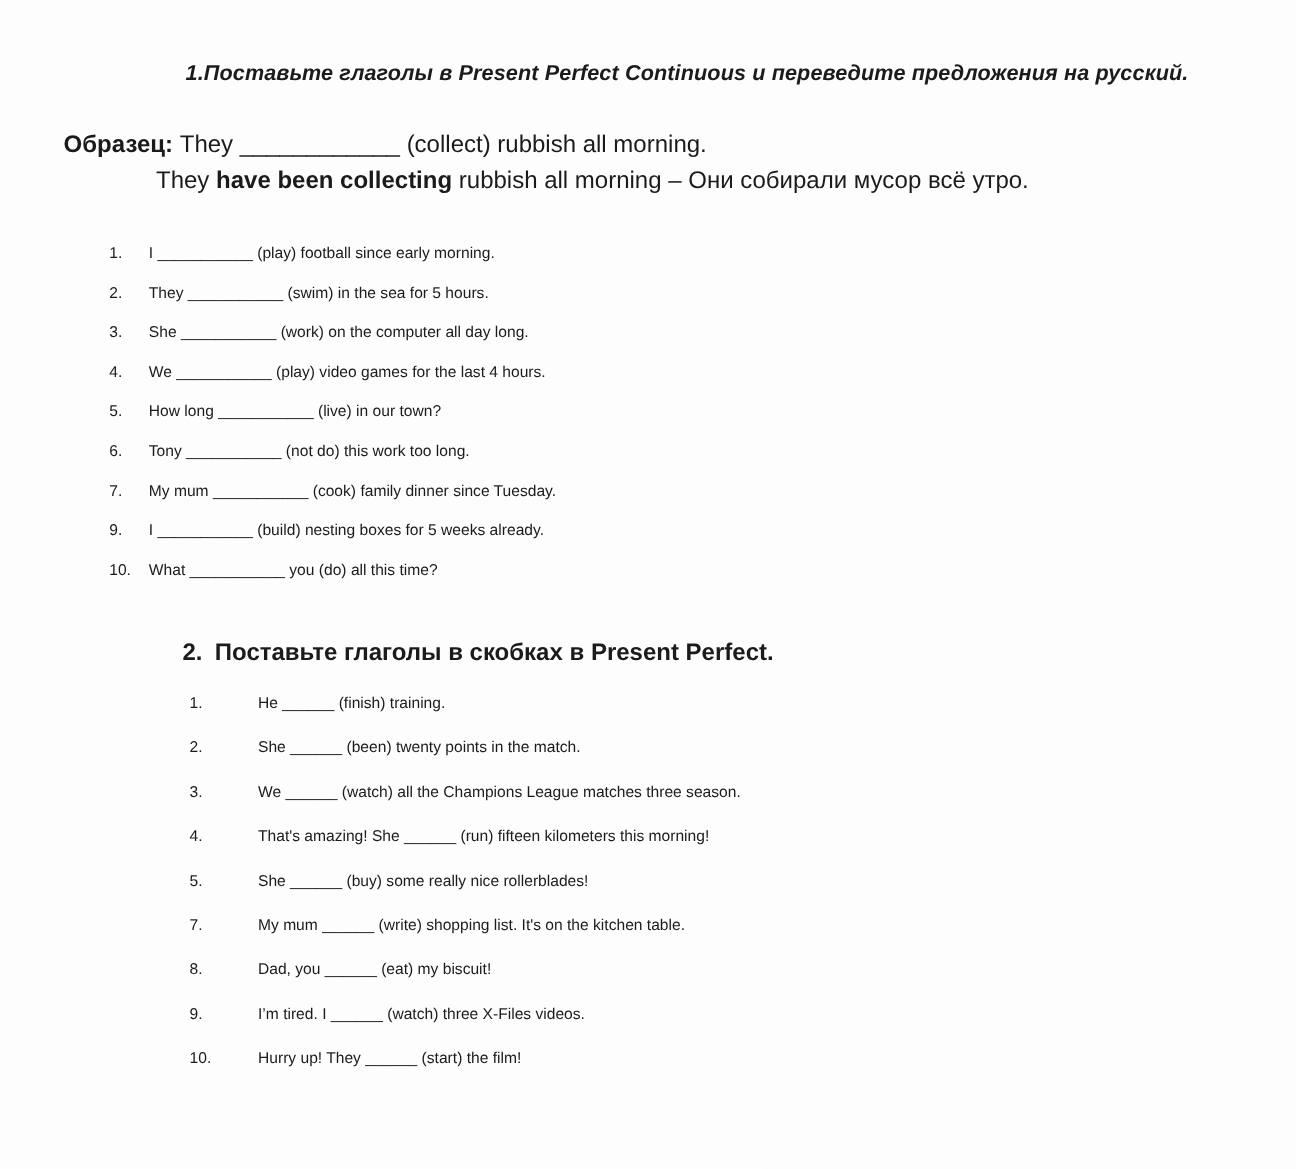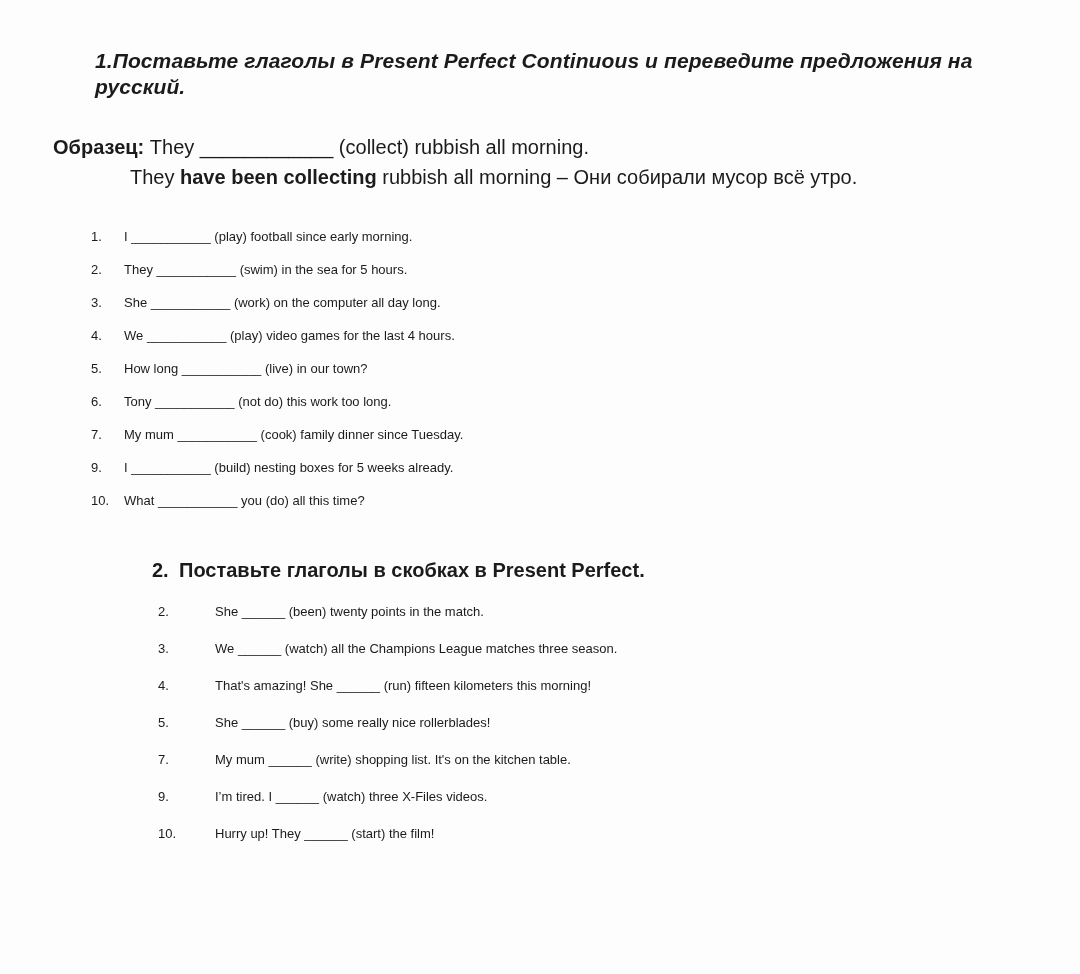--- a/index.html
+++ b/index.html
@@ -12,25 +12,26 @@
     width: 1080px;
     height: 974px;
     background: #fdfdfd;
     color: #1b1b1b;
     font-family: "Liberation Sans", sans-serif;
     overflow: hidden;
     box-sizing: border-box;
   }
   .title {
     margin: 48px 30px 0 95px;
-    font-size: 21px;
+    font-size: 18px;
     line-height: 26px;
     font-weight: bold;
     font-style: italic;
     letter-spacing: 0.1px;
+    text-align: center;
   }
   .example {
     margin: 32px 0 0 53px;
     font-size: 20px;
     line-height: 30px;
   }
   .example-label {
     font-weight: bold;
   }
   .example-answer {
@@ -101,22 +102,24 @@
     <li class="row"><span class="num">5.</span><span>How long ___________ (live) in our town?</span></li>
     <li class="row"><span class="num">6.</span><span>Tony ___________ (not do) this work too long.</span></li>
     <li class="row"><span class="num">7.</span><span>My mum ___________ (cook) family dinner since Tuesday.</span></li>
     <li class="row"><span class="num">9.</span><span>I ___________ (build) nesting boxes for 5 weeks already.</span></li>
     <li class="row"><span class="num">10.</span><span>What ___________ you (do) all this time?</span></li>
   </ul>
 
   <p class="ex2-heading"><span class="num">2.</span><span>Поставьте глаголы в скобках в Present Perfect.</span></p>
 
   <ul class="list list2">
+    <li class="row"><span class="num">1.</span><span>He ______ (finish) training.</span></li>
     <li class="row"><span class="num">2.</span><span>She ______ (been) twenty points in the match.</span></li>
     <li class="row"><span class="num">3.</span><span>We ______ (watch) all the Champions League matches three season.</span></li>
     <li class="row"><span class="num">4.</span><span>That's amazing! She ______ (run) fifteen kilometers this morning!</span></li>
     <li class="row"><span class="num">5.</span><span>She ______ (buy) some really nice rollerblades!</span></li>
     <li class="row"><span class="num">7.</span><span>My mum ______ (write) shopping list. It's on the kitchen table.</span></li>
+    <li class="row"><span class="num">8.</span><span>Dad, you ______ (eat) my biscuit!</span></li>
     <li class="row"><span class="num">9.</span><span>I’m tired. I ______ (watch) three X-Files videos.</span></li>
     <li class="row"><span class="num">10.</span><span>Hurry up! They ______ (start) the film!</span></li>
   </ul>
 
 </div>
 
 </body></html>

